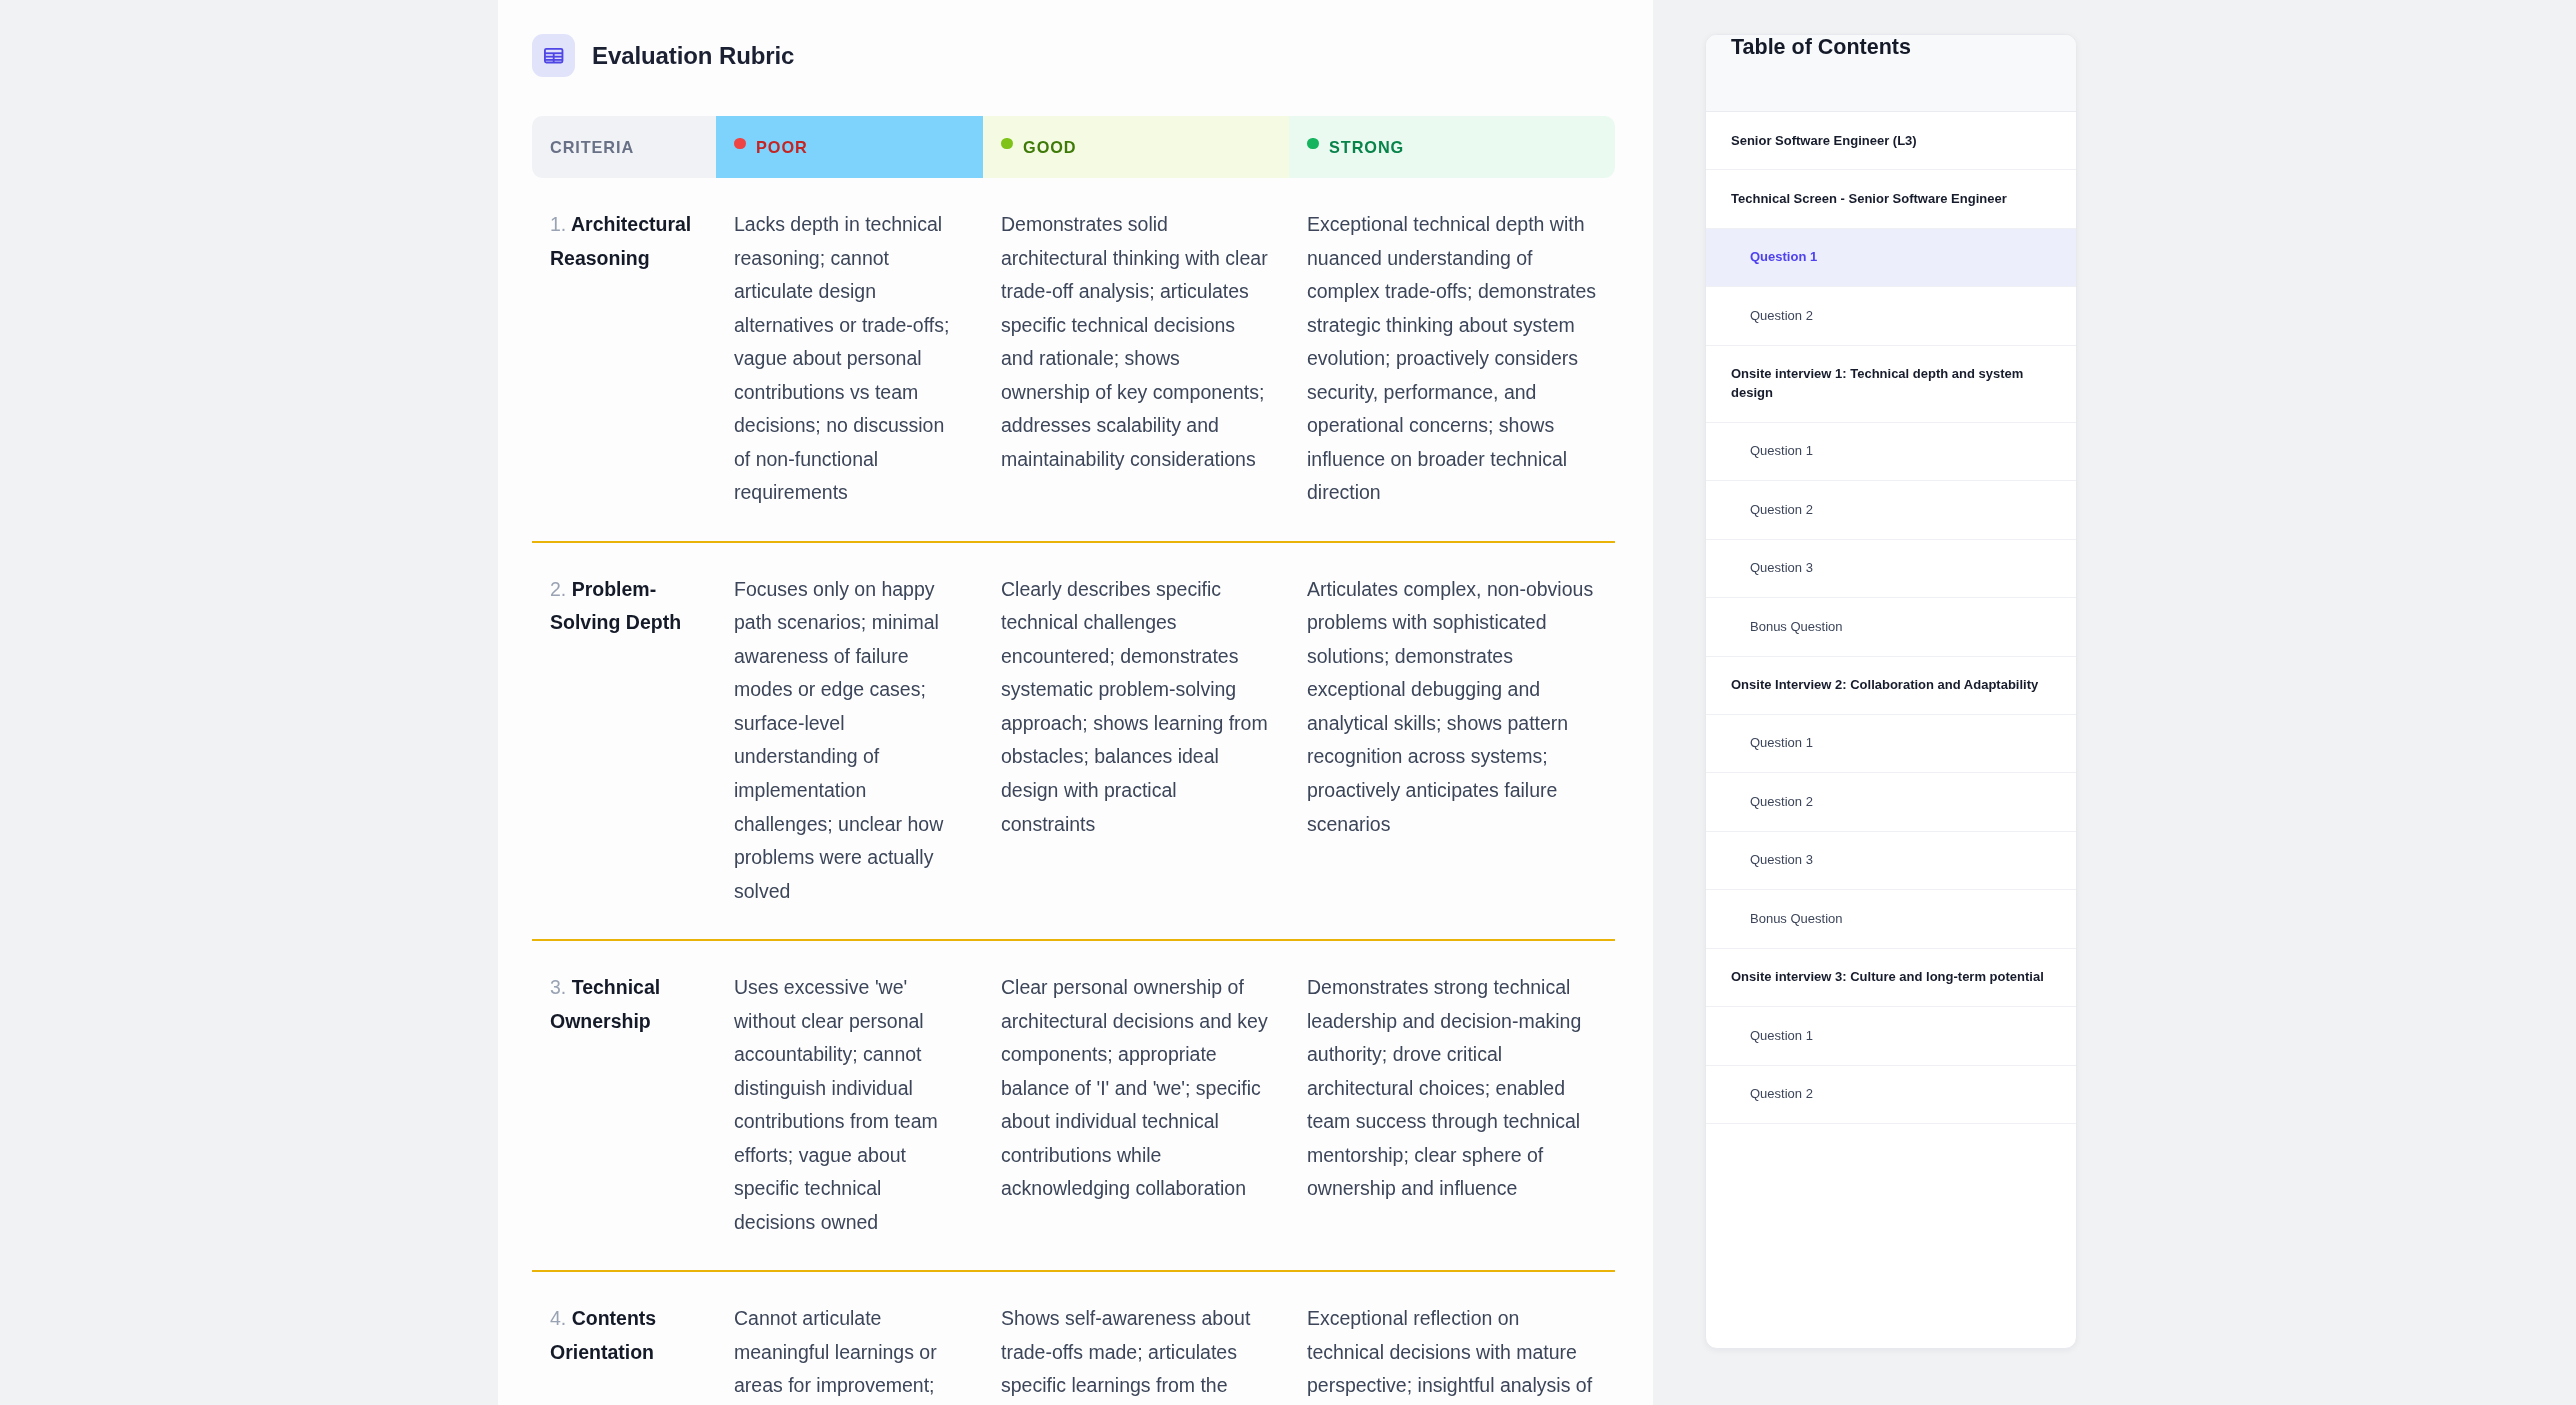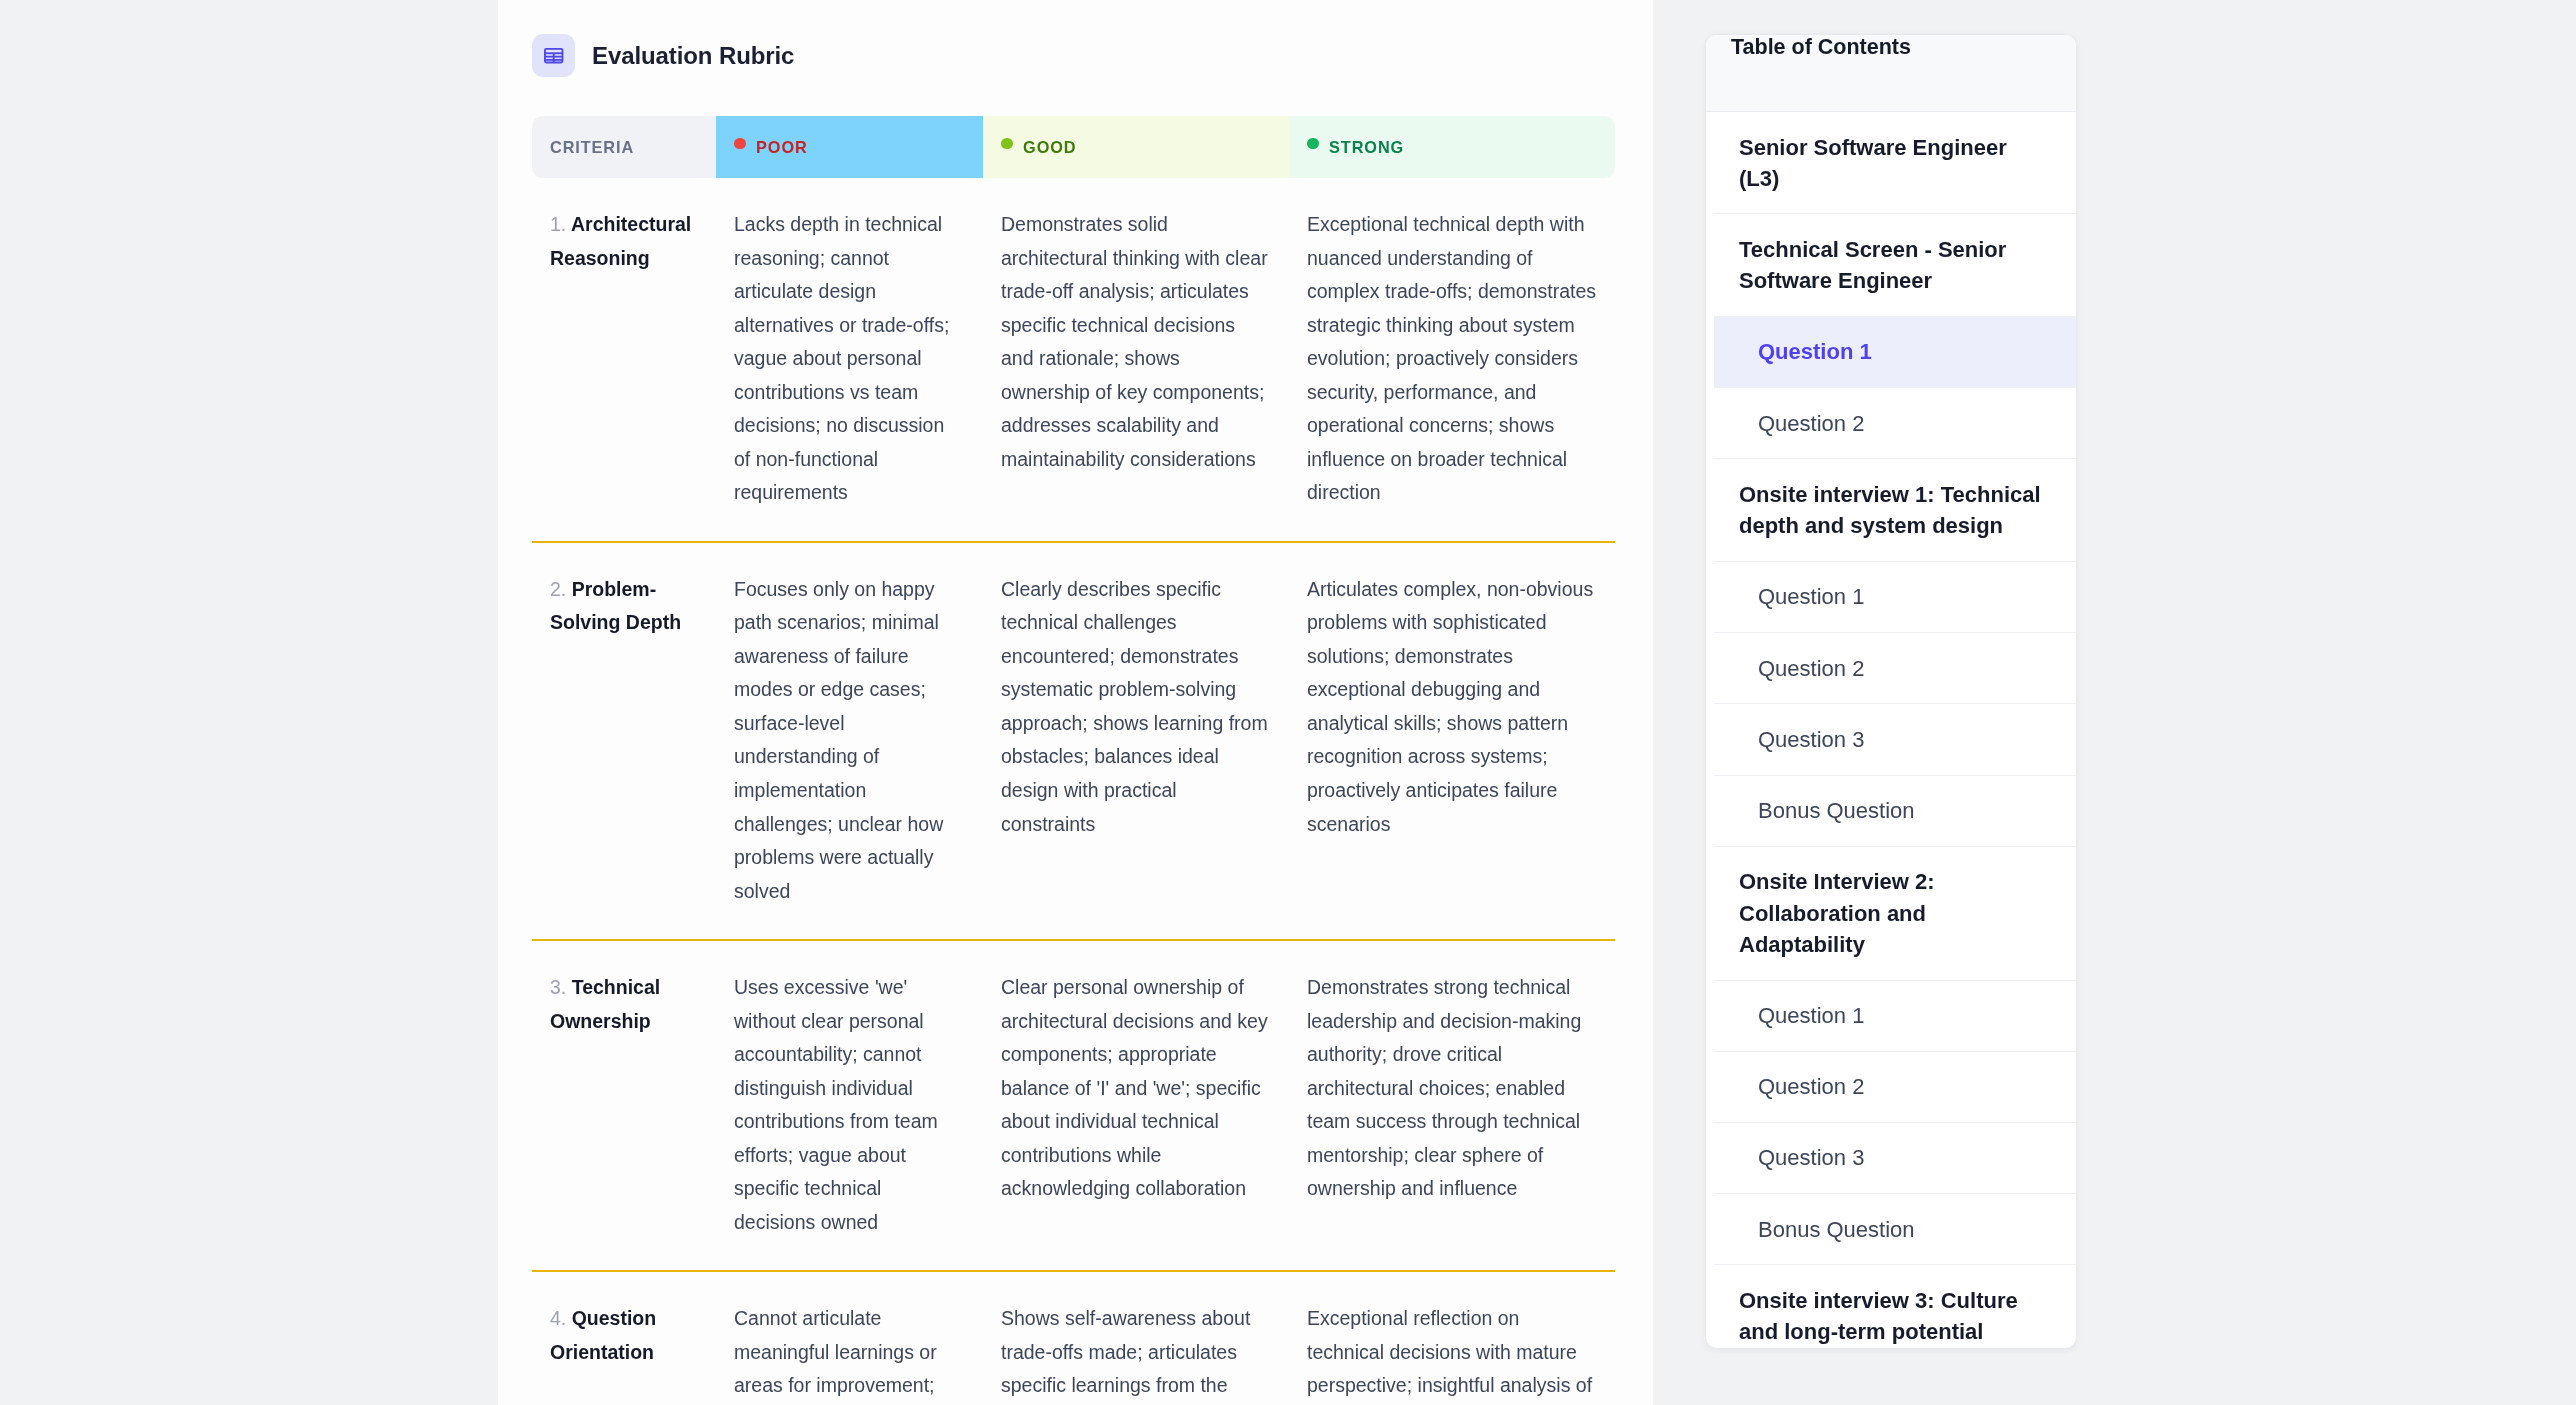--- a/index.html
+++ b/index.html
@@ -137,24 +137,23 @@
   }
   .toc-head-title {
     font-size: 21.5px;
     font-weight: 700;
     color: #151a29;
   }
   .toc-list { display: block; }
   .toc-item {
     border-bottom: 1.3px solid #eef0f4;
     padding: 19.5px 25px;
-    font-size: 22px;
+    font-size: 13px;
     line-height: 1.42;
     color: #3c4559;
-    margin-left: 8px;
   }
   .toc-item.level-1 {
     font-weight: 700;
     color: #171c2c;
   }
   .toc-item.level-2 {
     padding-left: 44px;
     font-weight: 400;
   }
   .toc-item.active {
@@ -236,21 +235,21 @@
         </tr>
 
         <tr>
           <td class="crit"><span class="crit-num">3.</span> <span>Technical Ownership</span></td>
           <td>Uses excessive 'we' without clear personal accountability; cannot distinguish individual contributions from team efforts; vague about specific technical decisions owned</td>
           <td>Clear personal ownership of architectural decisions and key components; appropriate balance of 'I' and 'we'; specific about individual technical contributions while acknowledging collaboration</td>
           <td>Demonstrates strong technical leadership and decision-making authority; drove critical architectural choices; enabled team success through technical mentorship; clear sphere of ownership and influence</td>
         </tr>
 
         <tr>
-          <td class="crit"><span class="crit-num">4.</span> <span>Question Orientation</span></td>
+          <td class="crit"><span class="crit-num">4.</span> <span>Contents Orientation</span></td>
           <td>Cannot articulate meaningful learnings or areas for improvement; defensive about design</td>
           <td>Shows self-awareness about trade-offs made; articulates specific learnings from the project;</td>
           <td>Exceptional reflection on technical decisions with mature perspective; insightful analysis of what worked and what didn't;</td>
         </tr>
 
       </tbody>
     </table>
   </div>
 
   <div class="toc-col">

